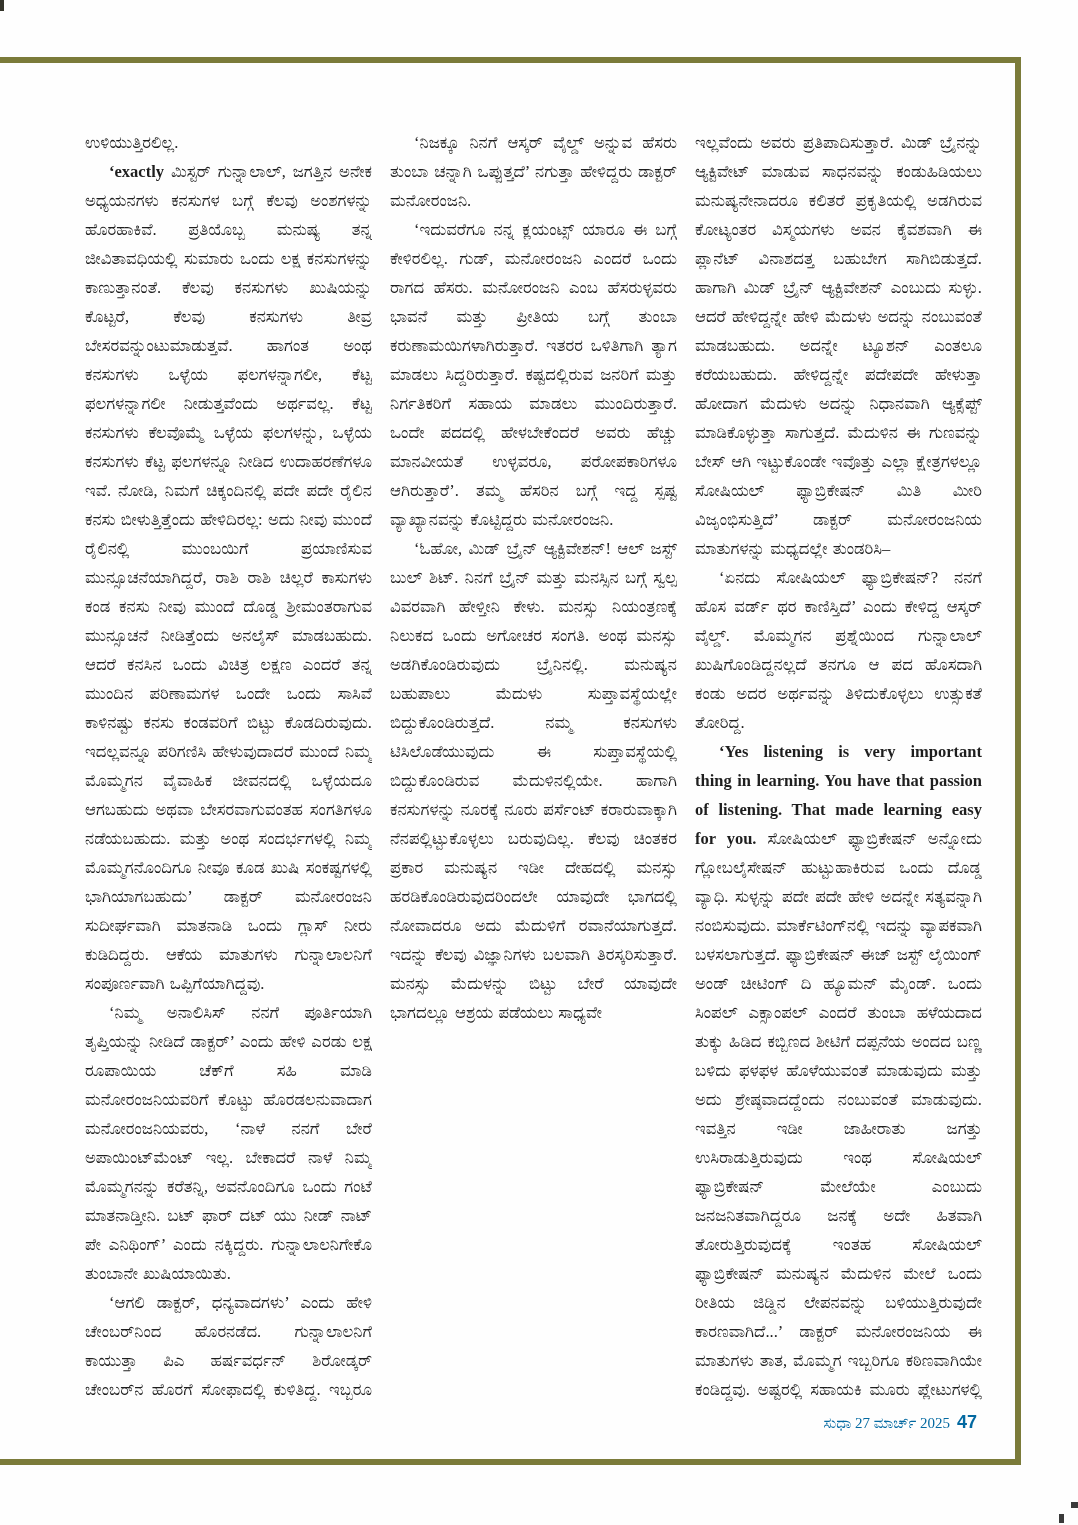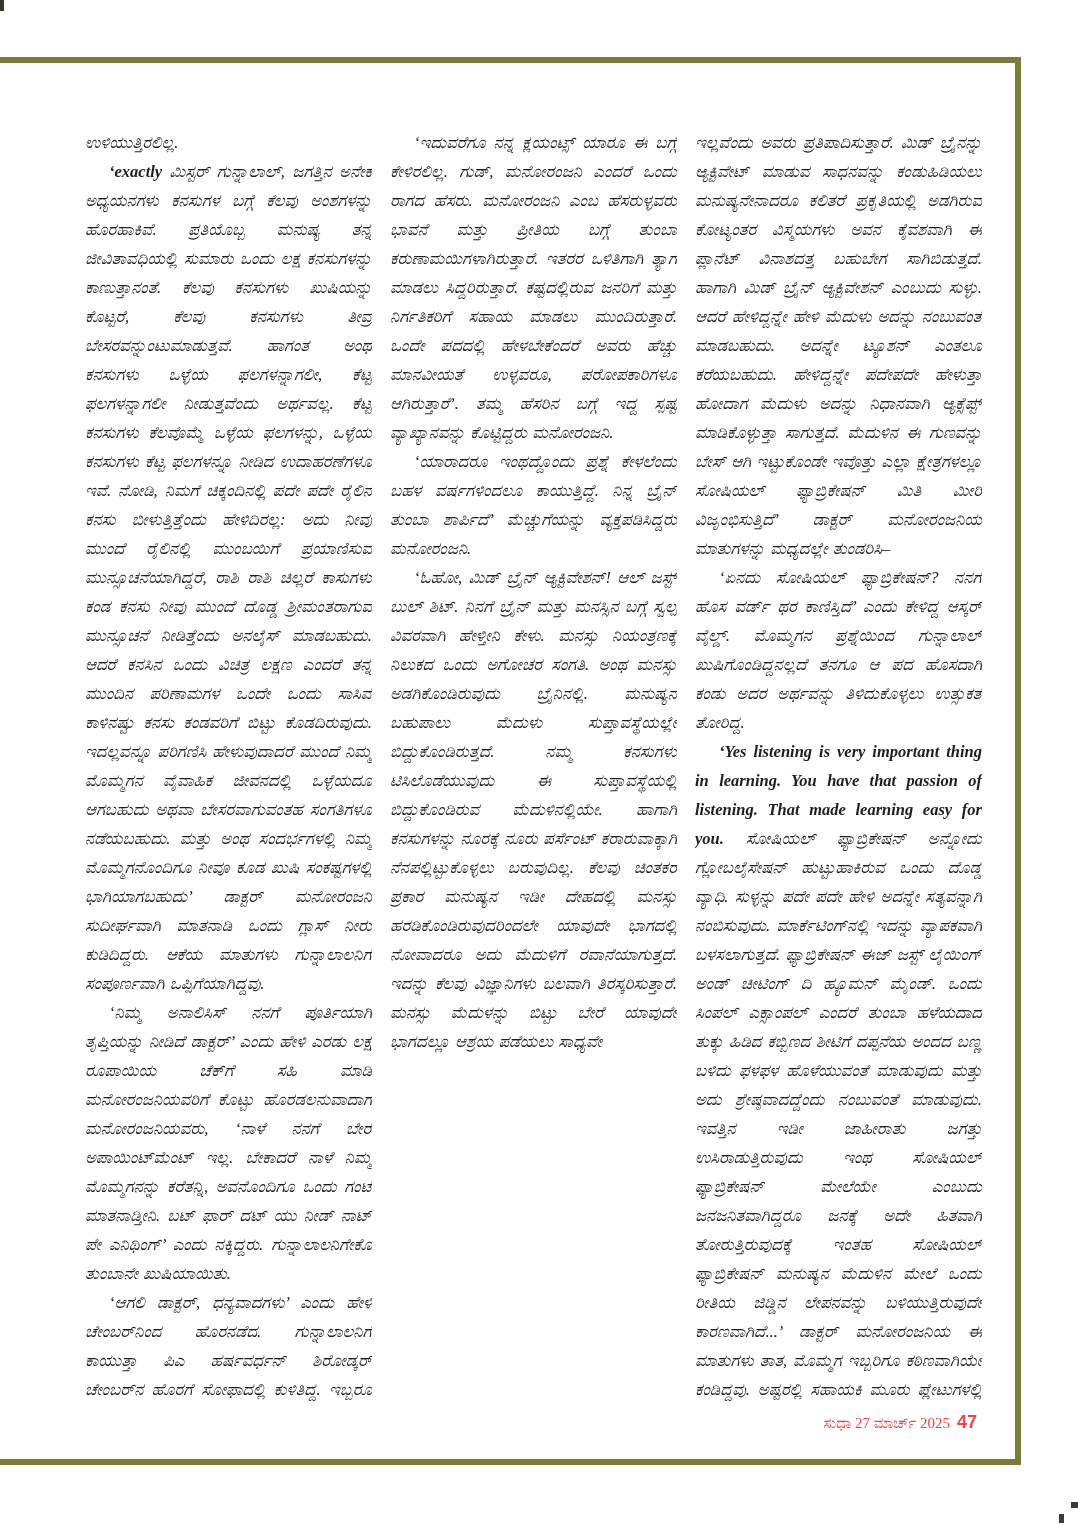--- a/index.html
+++ b/index.html
@@ -32,21 +32,20 @@
 
   
   .columns {
     position: absolute;
     left: 85px;
     top: 128px;
     width: 897px;
     height: 1276px;
     display: flex;
     gap: 18px;
-    font-style: italic;
   }
   .col {
     width: 287px;
     height: 1276px;
     overflow: hidden;
   }
   .para {
     margin: 0;
     text-align: justify;
     font-size: 16.5px;
@@ -55,21 +54,21 @@
   }
   .para.indent { text-indent: 24px; }
   .bold { font-weight: bold; }
 
   
   .footer {
     position: absolute;
     top: 1412px;
     right: 101px;
     font-size: 15px;
-    color: #ef4444;
+    color: #0369a1;
     white-space: nowrap;
   }
   .footer .page-no {
     font-weight: bold;
     font-size: 18px;
     font-family: "Liberation Sans", "DejaVu Sans", sans-serif;
     margin-left: 7px;
   }
 </style>
 </head>
@@ -84,22 +83,22 @@
 <div class="artifact br2"></div>
 
 <div class="columns">
   <div class="col">
       <p class="para"><span>ಉಳಿಯುತ್ತಿರಲಿಲ್ಲ.</span></p>
       <p class="para indent"><span class="bold">‘exactly </span><span>ಮಿಸ್ಟರ್ ಗುನ್ನಾಲಾಲ್, ಜಗತ್ತಿನ ಅನೇಕ ಅಧ್ಯಯನಗಳು ಕನಸುಗಳ ಬಗ್ಗೆ ಕೆಲವು ಅಂಶಗಳನ್ನು ಹೊರಹಾಕಿವೆ. ಪ್ರತಿಯೊಬ್ಬ ಮನುಷ್ಯ ತನ್ನ ಜೀವಿತಾವಧಿಯಲ್ಲಿ ಸುಮಾರು ಒಂದು ಲಕ್ಷ ಕನಸುಗಳನ್ನು ಕಾಣುತ್ತಾನಂತೆ. ಕೆಲವು ಕನಸುಗಳು ಖುಷಿಯನ್ನು ಕೊಟ್ಟರೆ, ಕೆಲವು ಕನಸುಗಳು ತೀವ್ರ ಬೇಸರವನ್ನುಂಟುಮಾಡುತ್ತವೆ. ಹಾಗಂತ ಅಂಥ ಕನಸುಗಳು ಒಳ್ಳೆಯ ಫಲಗಳನ್ನಾಗಲೀ, ಕೆಟ್ಟ ಫಲಗಳನ್ನಾಗಲೀ ನೀಡುತ್ತವೆಂದು ಅರ್ಥವಲ್ಲ. ಕೆಟ್ಟ ಕನಸುಗಳು ಕೆಲವೊಮ್ಮೆ ಒಳ್ಳೆಯ ಫಲಗಳನ್ನು, ಒಳ್ಳೆಯ ಕನಸುಗಳು ಕೆಟ್ಟ ಫಲಗಳನ್ನೂ ನೀಡಿದ ಉದಾಹರಣೆಗಳೂ ಇವೆ. ನೋಡಿ, ನಿಮಗೆ ಚಿಕ್ಕಂದಿನಲ್ಲಿ ಪದೇ ಪದೇ ರೈಲಿನ ಕನಸು ಬೀಳುತ್ತಿತ್ತೆಂದು ಹೇಳಿದಿರಲ್ಲ: ಅದು ನೀವು ಮುಂದೆ ರೈಲಿನಲ್ಲಿ ಮುಂಬಯಿಗೆ ಪ್ರಯಾಣಿಸುವ ಮುನ್ಸೂಚನೆಯಾಗಿದ್ದರೆ, ರಾಶಿ ರಾಶಿ ಚಿಲ್ಲರೆ ಕಾಸುಗಳು ಕಂಡ ಕನಸು ನೀವು ಮುಂದೆ ದೊಡ್ಡ ಶ್ರೀಮಂತರಾಗುವ ಮುನ್ಸೂಚನೆ ನೀಡಿತ್ತೆಂದು ಅನಲೈಸ್ ಮಾಡಬಹುದು. ಆದರೆ ಕನಸಿನ ಒಂದು ವಿಚಿತ್ರ ಲಕ್ಷಣ ಎಂದರೆ ತನ್ನ ಮುಂದಿನ ಪರಿಣಾಮಗಳ ಒಂದೇ ಒಂದು ಸಾಸಿವೆ ಕಾಳಿನಷ್ಟು ಕನಸು ಕಂಡವರಿಗೆ ಬಿಟ್ಟು ಕೊಡದಿರುವುದು. ಇದಲ್ಲವನ್ನೂ ಪರಿಗಣಿಸಿ ಹೇಳುವುದಾದರೆ ಮುಂದೆ ನಿಮ್ಮ ಮೊಮ್ಮಗನ ವೈವಾಹಿಕ ಜೀವನದಲ್ಲಿ ಒಳ್ಳೆಯದೂ ಆಗಬಹುದು ಅಥವಾ ಬೇಸರವಾಗುವಂತಹ ಸಂಗತಿಗಳೂ ನಡೆಯಬಹುದು. ಮತ್ತು ಅಂಥ ಸಂದರ್ಭಗಳಲ್ಲಿ ನಿಮ್ಮ ಮೊಮ್ಮಗನೊಂದಿಗೂ ನೀವೂ ಕೂಡ ಖುಷಿ ಸಂಕಷ್ಟಗಳಲ್ಲಿ ಭಾಗಿಯಾಗಬಹುದು’ ಡಾಕ್ಟರ್ ಮನೋರಂಜನಿ ಸುದೀರ್ಘವಾಗಿ ಮಾತನಾಡಿ ಒಂದು ಗ್ಲಾಸ್ ನೀರು ಕುಡಿದಿದ್ದರು. ಆಕೆಯ ಮಾತುಗಳು ಗುನ್ನಾಲಾಲನಿಗೆ ಸಂಪೂರ್ಣವಾಗಿ ಒಪ್ಪಿಗೆಯಾಗಿದ್ದವು.</span></p>
       <p class="para indent"><span>‘ನಿಮ್ಮ ಅನಾಲಿಸಿಸ್ ನನಗೆ ಪೂರ್ತಿಯಾಗಿ ತೃಪ್ತಿಯನ್ನು ನೀಡಿದೆ ಡಾಕ್ಟರ್’ ಎಂದು ಹೇಳಿ ಎರಡು ಲಕ್ಷ ರೂಪಾಯಿಯ ಚೆಕ್‌ಗೆ ಸಹಿ ಮಾಡಿ ಮನೋರಂಜನಿಯವರಿಗೆ ಕೊಟ್ಟು ಹೊರಡಲನುವಾದಾಗ ಮನೋರಂಜನಿಯವರು, ‘ನಾಳೆ ನನಗೆ ಬೇರೆ ಅಪಾಯಿಂಟ್‌ಮೆಂಟ್ ಇಲ್ಲ. ಬೇಕಾದರೆ ನಾಳೆ ನಿಮ್ಮ ಮೊಮ್ಮಗನನ್ನು ಕರೆತನ್ನಿ, ಅವನೊಂದಿಗೂ ಒಂದು ಗಂಟೆ ಮಾತನಾಡ್ತೀನಿ. ಬಟ್ ಫಾರ್ ದಟ್ ಯು ನೀಡ್ ನಾಟ್ ಪೇ ಎನಿಥಿಂಗ್’ ಎಂದು ನಕ್ಕಿದ್ದರು. ಗುನ್ನಾಲಾಲನಿಗೇಕೊ ತುಂಬಾನೇ ಖುಷಿಯಾಯಿತು.</span></p>
       <p class="para indent"><span>‘ಆಗಲಿ ಡಾಕ್ಟರ್, ಧನ್ಯವಾದಗಳು’ ಎಂದು ಹೇಳಿ ಚೇಂಬರ್‌ನಿಂದ ಹೊರನಡೆದ. ಗುನ್ನಾಲಾಲನಿಗೆ ಕಾಯುತ್ತಾ ಪಿಎ ಹರ್ಷವರ್ಧನ್ ಶಿರೋಡ್ಕರ್ ಚೇಂಬರ್‌ನ ಹೊರಗೆ ಸೋಫಾದಲ್ಲಿ ಕುಳಿತಿದ್ದ. ಇಬ್ಬರೂ ಕೂಡಿ ಕಾರು ಹತ್ತಿದ್ದರು.</span></p>
     </div>
   <div class="col">
+      <p class="para indent"><span>‘ನಿಜಕ್ಕೂ ನಿನಗೆ ಆಸ್ಕರ್ ವೈಲ್ಡ್ ಅನ್ನುವ ಹೆಸರು ತುಂಬಾ ಚನ್ನಾಗಿ ಒಪ್ಪುತ್ತದೆ’ ನಗುತ್ತಾ ಹೇಳಿದ್ದರು ಡಾಕ್ಟರ್ ಮನೋರಂಜನಿ.</span></p>
       <p class="para indent"><span>‘ಇದುವರೆಗೂ ನನ್ನ ಕ್ಲಯಂಟ್ಸ್ ಯಾರೂ ಈ ಬಗ್ಗೆ ಕೇಳಿರಲಿಲ್ಲ. ಗುಡ್, ಮನೋರಂಜನಿ ಎಂದರೆ ಒಂದು ರಾಗದ ಹೆಸರು. ಮನೋರಂಜನಿ ಎಂಬ ಹೆಸರುಳ್ಳವರು ಭಾವನೆ ಮತ್ತು ಪ್ರೀತಿಯ ಬಗ್ಗೆ ತುಂಬಾ ಕರುಣಾಮಯಿಗಳಾಗಿರುತ್ತಾರೆ. ಇತರರ ಒಳಿತಿಗಾಗಿ ತ್ಯಾಗ ಮಾಡಲು ಸಿದ್ದರಿರುತ್ತಾರೆ. ಕಷ್ಟದಲ್ಲಿರುವ ಜನರಿಗೆ ಮತ್ತು ನಿರ್ಗತಿಕರಿಗೆ ಸಹಾಯ ಮಾಡಲು ಮುಂದಿರುತ್ತಾರೆ. ಒಂದೇ ಪದದಲ್ಲಿ ಹೇಳಬೇಕೆಂದರೆ ಅವರು ಹೆಚ್ಚು ಮಾನವೀಯತೆ ಉಳ್ಳವರೂ, ಪರೋಪಕಾರಿಗಳೂ ಆಗಿರುತ್ತಾರೆ’. ತಮ್ಮ ಹೆಸರಿನ ಬಗ್ಗೆ ಇದ್ದ ಸ್ಪಷ್ಟ ವ್ಯಾಖ್ಯಾನವನ್ನು ಕೊಟ್ಟಿದ್ದರು ಮನೋರಂಜನಿ.</span></p>
-      <p class="para indent"><span>‘ಯಾರಾದರೂ ಇಂಥದ್ದೊಂದು ಪ್ರಶ್ನೆ ಕೇಳಲೆಂದು ಬಹಳ ವರ್ಷಗಳಿಂದಲೂ ಕಾಯುತ್ತಿದ್ದೆ. ನಿನ್ನ ಬ್ರೈನ್ ತುಂಬಾ ಶಾರ್ಪಿದೆ’ ಮೆಚ್ಚುಗೆಯನ್ನು ವ್ಯಕ್ತಪಡಿಸಿದ್ದರು ಮನೋರಂಜನಿ.</span></p>
       <p class="para indent"><span>‘ಓಹೋ, ಮಿಡ್ ಬ್ರೈನ್ ಆ್ಯಕ್ಟಿವೇಶನ್! ಆಲ್ ಜಸ್ಟ್ ಬುಲ್ ಶಿಟ್. ನಿನಗೆ ಬ್ರೈನ್ ಮತ್ತು ಮನಸ್ಸಿನ ಬಗ್ಗೆ ಸ್ವಲ್ಪ ವಿವರವಾಗಿ ಹೇಳ್ತೀನಿ ಕೇಳು. ಮನಸ್ಸು ನಿಯಂತ್ರಣಕ್ಕೆ ನಿಲುಕದ ಒಂದು ಅಗೋಚರ ಸಂಗತಿ. ಅಂಥ ಮನಸ್ಸು ಅಡಗಿಕೊಂಡಿರುವುದು ಬ್ರೈನಿನಲ್ಲಿ. ಮನುಷ್ಯನ ಬಹುಪಾಲು ಮೆದುಳು ಸುಪ್ತಾವಸ್ಥೆಯಲ್ಲೇ ಬಿದ್ದುಕೊಂಡಿರುತ್ತದೆ. ನಮ್ಮ ಕನಸುಗಳು ಟಿಸಿಲೊಡೆಯುವುದು ಈ ಸುಪ್ತಾವಸ್ಥೆಯಲ್ಲಿ ಬಿದ್ದುಕೊಂಡಿರುವ ಮೆದುಳಿನಲ್ಲಿಯೇ. ಹಾಗಾಗಿ ಕನಸುಗಳನ್ನು ನೂರಕ್ಕೆ ನೂರು ಪರ್ಸೆಂಟ್ ಕರಾರುವಾಕ್ಕಾಗಿ ನೆನಪಲ್ಲಿಟ್ಟುಕೊಳ್ಳಲು ಬರುವುದಿಲ್ಲ. ಕೆಲವು ಚಿಂತಕರ ಪ್ರಕಾರ ಮನುಷ್ಯನ ಇಡೀ ದೇಹದಲ್ಲಿ ಮನಸ್ಸು ಹರಡಿಕೊಂಡಿರುವುದರಿಂದಲೇ ಯಾವುದೇ ಭಾಗದಲ್ಲಿ ನೋವಾದರೂ ಅದು ಮೆದುಳಿಗೆ ರವಾನೆಯಾಗುತ್ತದೆ. ಇದನ್ನು ಕೆಲವು ವಿಜ್ಞಾನಿಗಳು ಬಲವಾಗಿ ತಿರಸ್ಕರಿಸುತ್ತಾರೆ. ಮನಸ್ಸು ಮೆದುಳನ್ನು ಬಿಟ್ಟು ಬೇರೆ ಯಾವುದೇ ಭಾಗದಲ್ಲೂ ಆಶ್ರಯ ಪಡೆಯಲು ಸಾಧ್ಯವೇ</span></p>
     </div>
   <div class="col">
       <p class="para"><span>ಇಲ್ಲವೆಂದು ಅವರು ಪ್ರತಿಪಾದಿಸುತ್ತಾರೆ. ಮಿಡ್ ಬ್ರೈನನ್ನು ಆ್ಯಕ್ಟಿವೇಟ್ ಮಾಡುವ ಸಾಧನವನ್ನು ಕಂಡುಹಿಡಿಯಲು ಮನುಷ್ಯನೇನಾದರೂ ಕಲಿತರೆ ಪ್ರಕೃತಿಯಲ್ಲಿ ಅಡಗಿರುವ ಕೋಟ್ಯಂತರ ವಿಸ್ಮಯಗಳು ಅವನ ಕೈವಶವಾಗಿ ಈ ಪ್ಲಾನೆಟ್ ವಿನಾಶದತ್ತ ಬಹುಬೇಗ ಸಾಗಿಬಿಡುತ್ತದೆ. ಹಾಗಾಗಿ ಮಿಡ್ ಬ್ರೈನ್ ಆ್ಯಕ್ಟಿವೇಶನ್ ಎಂಬುದು ಸುಳ್ಳು. ಆದರೆ ಹೇಳಿದ್ದನ್ನೇ ಹೇಳಿ ಮೆದುಳು ಅದನ್ನು ನಂಬುವಂತೆ ಮಾಡಬಹುದು. ಅದನ್ನೇ ಟ್ಯೂಶನ್ ಎಂತಲೂ ಕರೆಯಬಹುದು. ಹೇಳಿದ್ದನ್ನೇ ಪದೇಪದೇ ಹೇಳುತ್ತಾ ಹೋದಾಗ ಮೆದುಳು ಅದನ್ನು ನಿಧಾನವಾಗಿ ಆ್ಯಕ್ಸೆಪ್ಟ್ ಮಾಡಿಕೊಳ್ಳುತ್ತಾ ಸಾಗುತ್ತದೆ. ಮೆದುಳಿನ ಈ ಗುಣವನ್ನು ಬೇಸ್ ಆಗಿ ಇಟ್ಟುಕೊಂಡೇ ಇವೊತ್ತು ಎಲ್ಲಾ ಕ್ಷೇತ್ರಗಳಲ್ಲೂ ಸೋಷಿಯಲ್ ಫ್ಯಾಬ್ರಿಕೇಷನ್ ಮಿತಿ ಮೀರಿ ವಿಜೃಂಭಿಸುತ್ತಿದೆ’ ಡಾಕ್ಟರ್ ಮನೋರಂಜನಿಯ ಮಾತುಗಳನ್ನು ಮಧ್ಯದಲ್ಲೇ ತುಂಡರಿಸಿ–</span></p>
       <p class="para indent"><span>‘ಏನದು ಸೋಷಿಯಲ್ ಫ್ಯಾಬ್ರಿಕೇಷನ್? ನನಗೆ ಹೊಸ ವರ್ಡ್ ಥರ ಕಾಣಿಸ್ತಿದೆ’ ಎಂದು ಕೇಳಿದ್ದ ಆಸ್ಕರ್ ವೈಲ್ಡ್. ಮೊಮ್ಮಗನ ಪ್ರಶ್ನೆಯಿಂದ ಗುನ್ನಾಲಾಲ್ ಖುಷಿಗೊಂಡಿದ್ದನಲ್ಲದೆ ತನಗೂ ಆ ಪದ ಹೊಸದಾಗಿ ಕಂಡು ಅದರ ಅರ್ಥವನ್ನು ತಿಳಿದುಕೊಳ್ಳಲು ಉತ್ಸುಕತೆ ತೋರಿದ್ದ.</span></p>
       <p class="para indent"><span class="bold">‘Yes listening is very important thing in learning. You have that passion of listening. That made learning easy for you. </span><span>ಸೋಷಿಯಲ್ ಫ್ಯಾಬ್ರಿಕೇಷನ್ ಅನ್ನೋದು ಗ್ಲೋಬಲೈಸೇಷನ್ ಹುಟ್ಟುಹಾಕಿರುವ ಒಂದು ದೊಡ್ಡ ವ್ಯಾಧಿ. ಸುಳ್ಳನ್ನು ಪದೇ ಪದೇ ಹೇಳಿ ಅದನ್ನೇ ಸತ್ಯವನ್ನಾಗಿ ನಂಬಿಸುವುದು. ಮಾರ್ಕೆಟಿಂಗ್‌ನಲ್ಲಿ ಇದನ್ನು ವ್ಯಾಪಕವಾಗಿ ಬಳಸಲಾಗುತ್ತದೆ. ಫ್ಯಾಬ್ರಿಕೇಷನ್ ಈಜ್ ಜಸ್ಟ್ ಲೈಯಿಂಗ್ ಅಂಡ್ ಚೀಟಿಂಗ್ ದಿ ಹ್ಯೂಮನ್ ಮೈಂಡ್. ಒಂದು ಸಿಂಪಲ್ ಎಕ್ಸಾಂಪಲ್ ಎಂದರೆ ತುಂಬಾ ಹಳೆಯದಾದ ತುಕ್ಕು ಹಿಡಿದ ಕಬ್ಬಿಣದ ಶೀಟಿಗೆ ದಪ್ಪನೆಯ ಅಂದದ ಬಣ್ಣ ಬಳಿದು ಫಳಫಳ ಹೊಳೆಯುವಂತೆ ಮಾಡುವುದು ಮತ್ತು ಅದು ಶ್ರೇಷ್ಠವಾದದ್ದೆಂದು ನಂಬುವಂತೆ ಮಾಡುವುದು. ಇವತ್ತಿನ ಇಡೀ ಜಾಹೀರಾತು ಜಗತ್ತು ಉಸಿರಾಡುತ್ತಿರುವುದು ಇಂಥ ಸೋಷಿಯಲ್ ಫ್ಯಾಬ್ರಿಕೇಷನ್ ಮೇಲೆಯೇ ಎಂಬುದು ಜನಜನಿತವಾಗಿದ್ದರೂ ಜನಕ್ಕೆ ಅದೇ ಹಿತವಾಗಿ ತೋರುತ್ತಿರುವುದಕ್ಕೆ ಇಂತಹ ಸೋಷಿಯಲ್ ಫ್ಯಾಬ್ರಿಕೇಷನ್ ಮನುಷ್ಯನ ಮೆದುಳಿನ ಮೇಲೆ ಒಂದು ರೀತಿಯ ಜಿಡ್ಡಿನ ಲೇಪನವನ್ನು ಬಳಿಯುತ್ತಿರುವುದೇ ಕಾರಣವಾಗಿದೆ...’ ಡಾಕ್ಟರ್ ಮನೋರಂಜನಿಯ ಈ ಮಾತುಗಳು ತಾತ, ಮೊಮ್ಮಗ ಇಬ್ಬರಿಗೂ ಕಠಿಣವಾಗಿಯೇ ಕಂಡಿದ್ದವು. ಅಷ್ಟರಲ್ಲಿ ಸಹಾಯಕಿ ಮೂರು ಪ್ಲೇಟುಗಳಲ್ಲಿ ಬಿಸಿಬಿಸಿ ಬಾದಾಮಿ ಹಲ್ವ ತಂದಿಟ್ಟಿದ್ದಳು. ಮೂವರೂ ಮಾತು ಮರೆತು ಹಲ್ವ ತಿಂದಿದ್ದರು.</span></p>
     </div>
 </div>
 
 <div class="footer">

